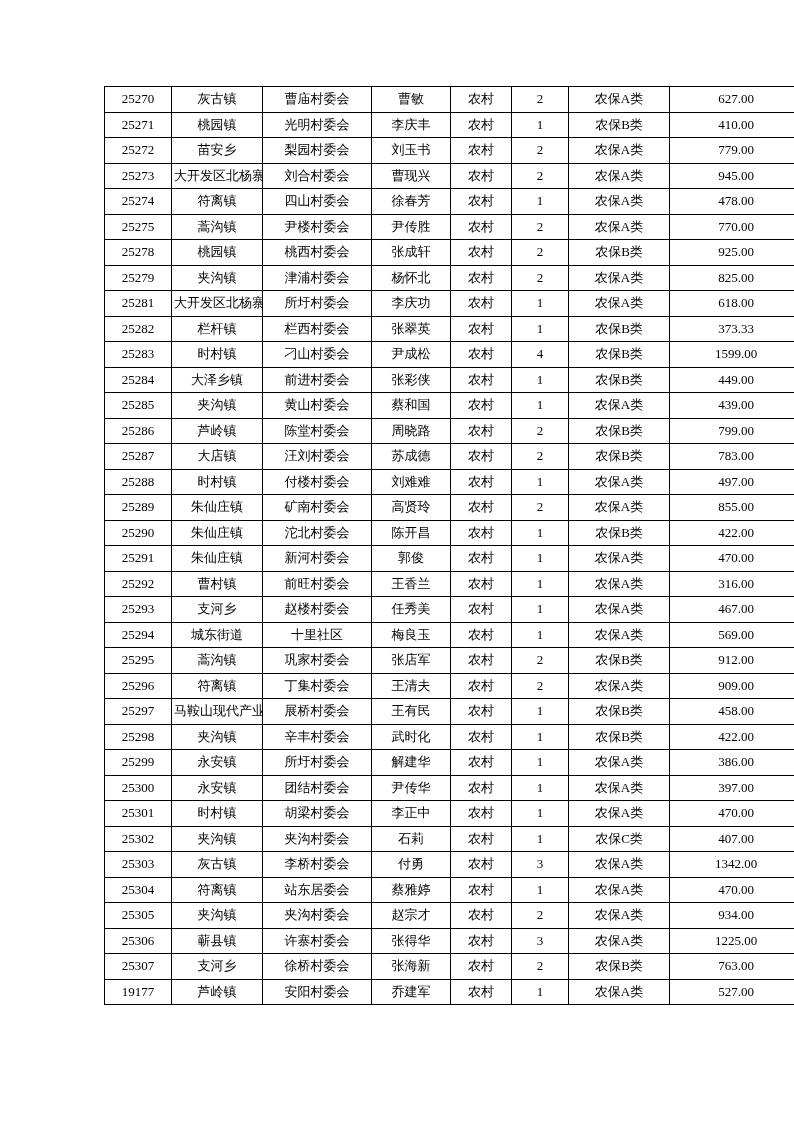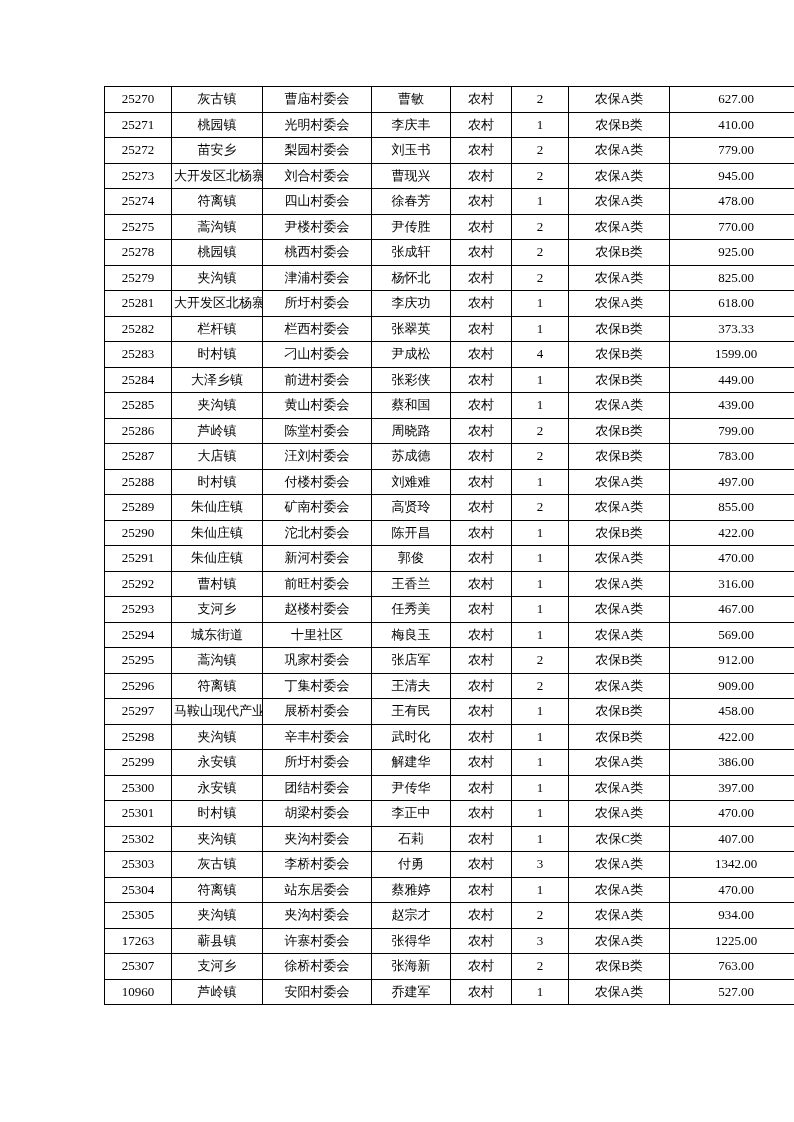--- a/index.html
+++ b/index.html
@@ -376,41 +376,41 @@
           <td class="c-id">25305</td>
           <td class="c-town">夹沟镇</td>
           <td class="c-village">夹沟村委会</td>
           <td class="c-name">赵宗才</td>
           <td class="c-type">农村</td>
           <td class="c-count">2</td>
           <td class="c-cat">农保A类</td>
           <td class="c-amount">934.00</td>
         </tr>
         <tr>
-          <td class="c-id">17263</td>
+          <td class="c-id">25306</td>
           <td class="c-town">蕲县镇</td>
           <td class="c-village">许寨村委会</td>
           <td class="c-name">张得华</td>
           <td class="c-type">农村</td>
           <td class="c-count">3</td>
           <td class="c-cat">农保A类</td>
           <td class="c-amount">1225.00</td>
         </tr>
         <tr>
           <td class="c-id">25307</td>
           <td class="c-town">支河乡</td>
           <td class="c-village">徐桥村委会</td>
           <td class="c-name">张海新</td>
           <td class="c-type">农村</td>
           <td class="c-count">2</td>
           <td class="c-cat">农保B类</td>
           <td class="c-amount">763.00</td>
         </tr>
         <tr>
-          <td class="c-id">10960</td>
+          <td class="c-id">19177</td>
           <td class="c-town">芦岭镇</td>
           <td class="c-village">安阳村委会</td>
           <td class="c-name">乔建军</td>
           <td class="c-type">农村</td>
           <td class="c-count">1</td>
           <td class="c-cat">农保A类</td>
           <td class="c-amount">527.00</td>
         </tr>
       </tbody>
   </table>

